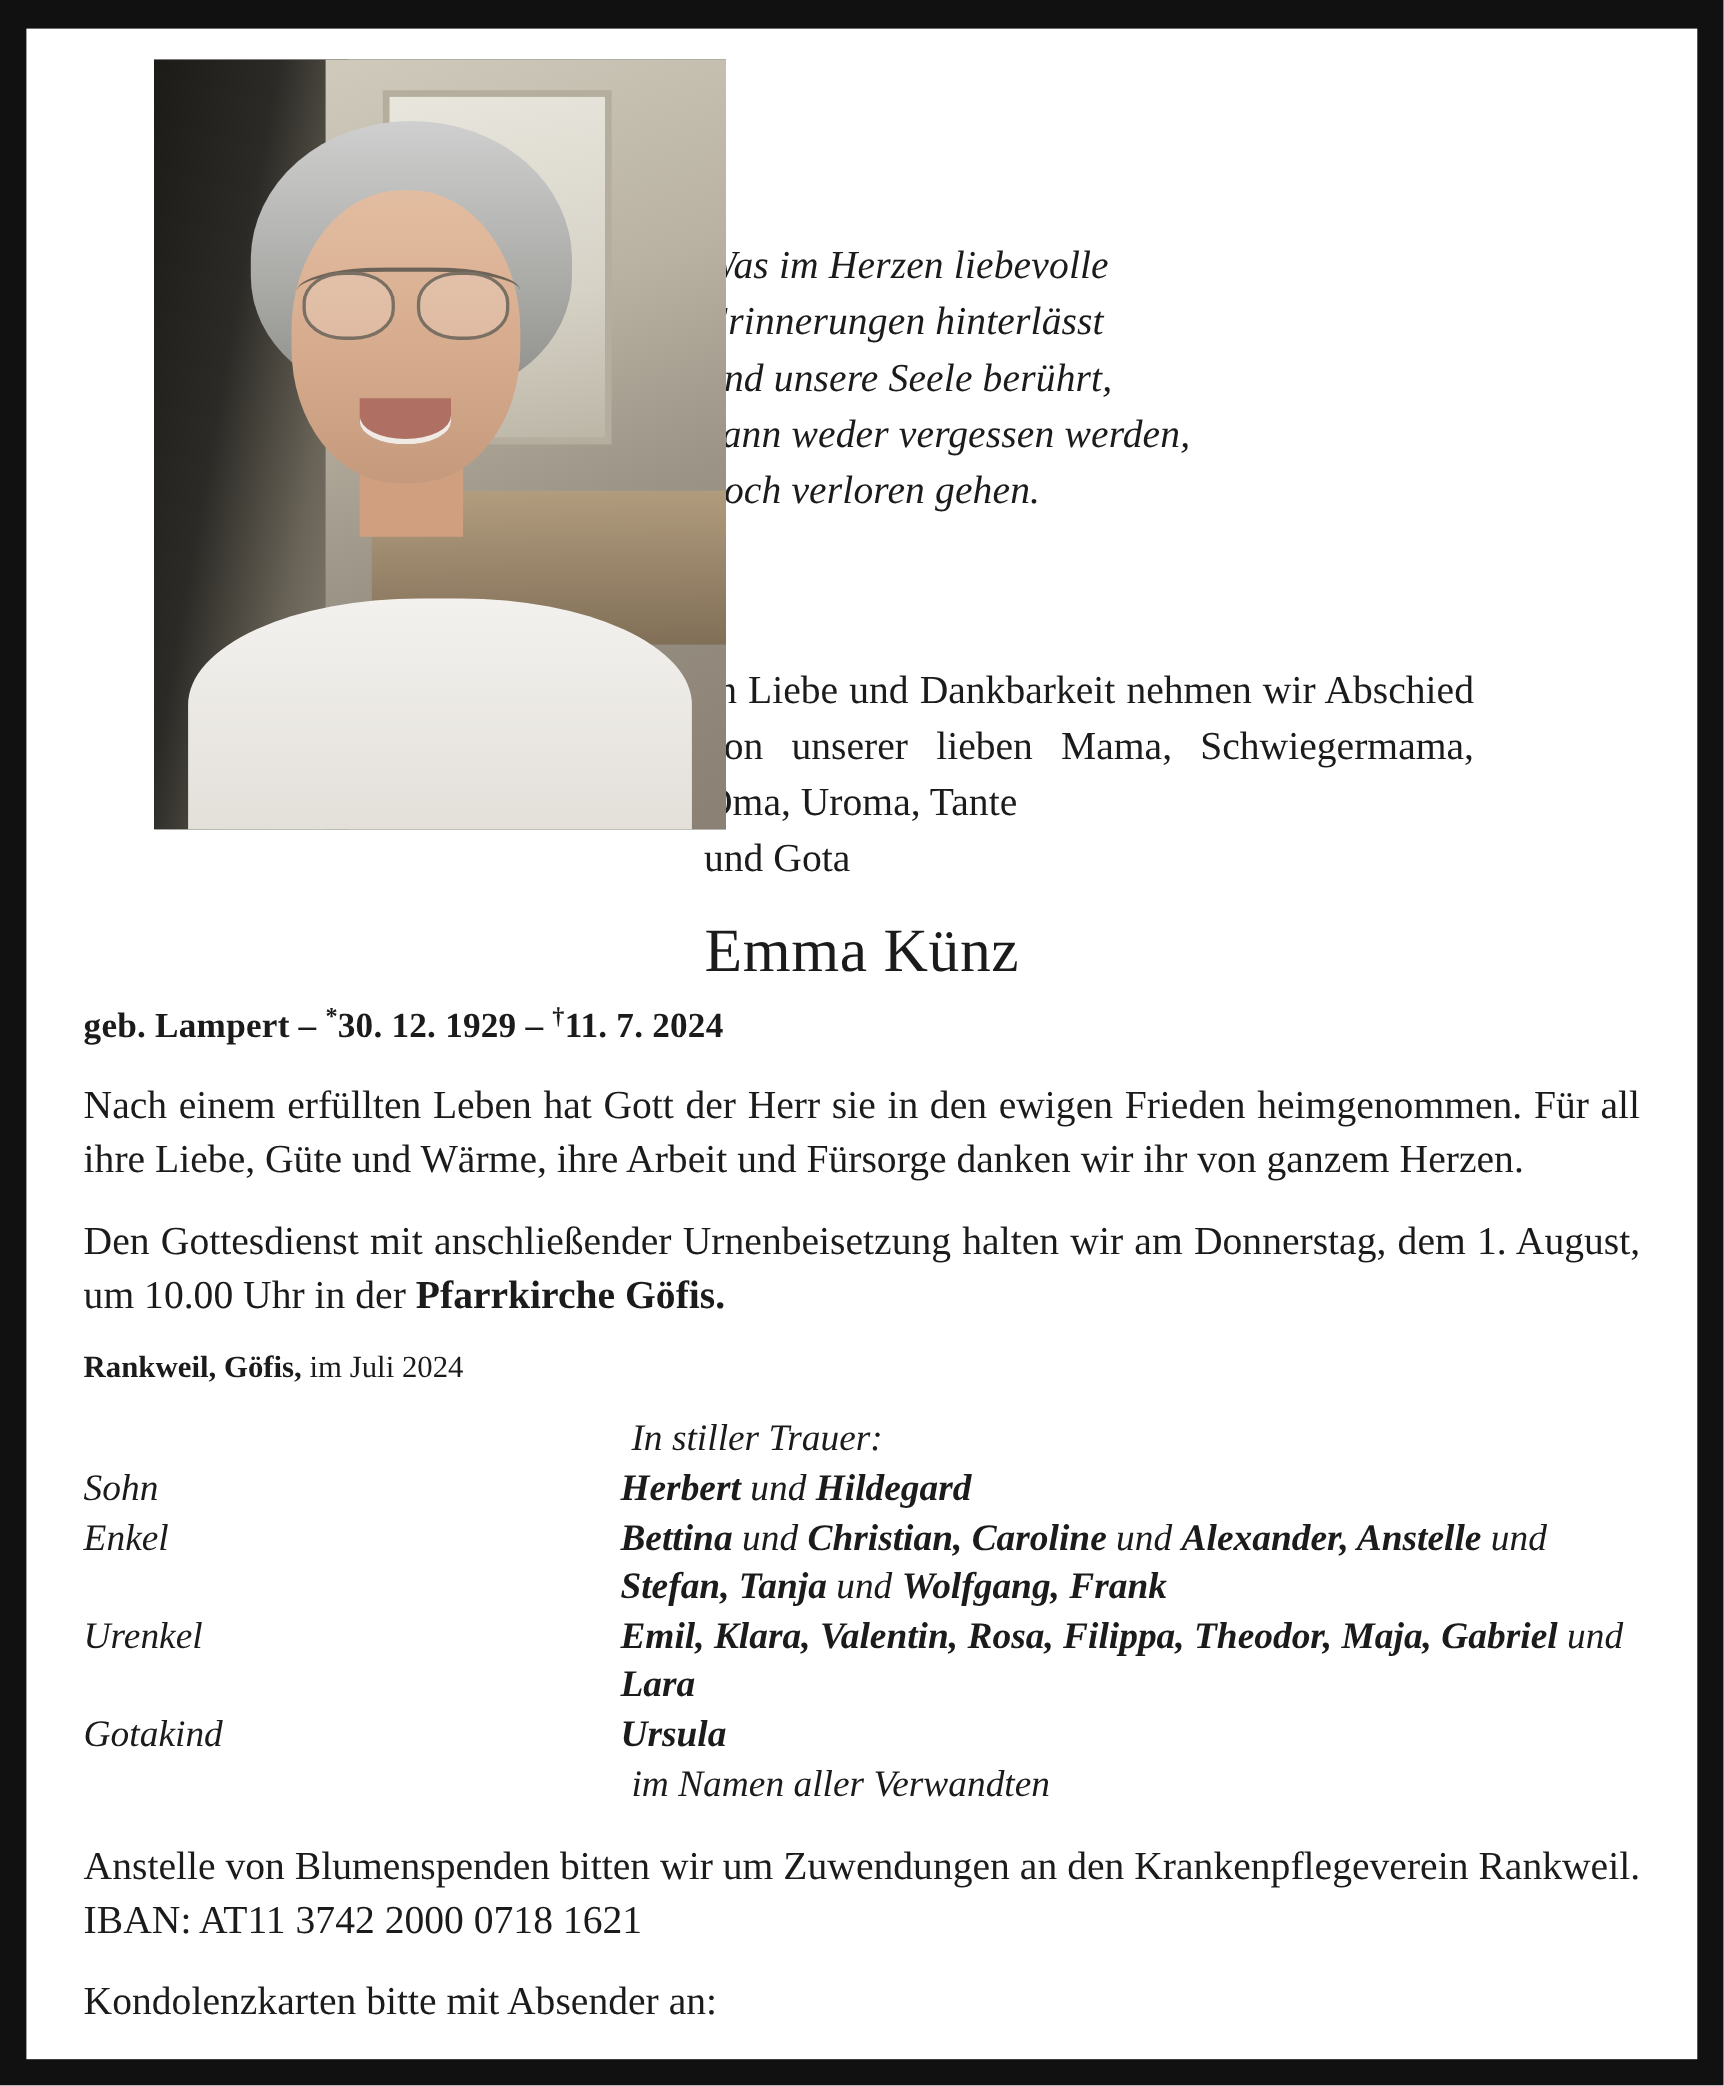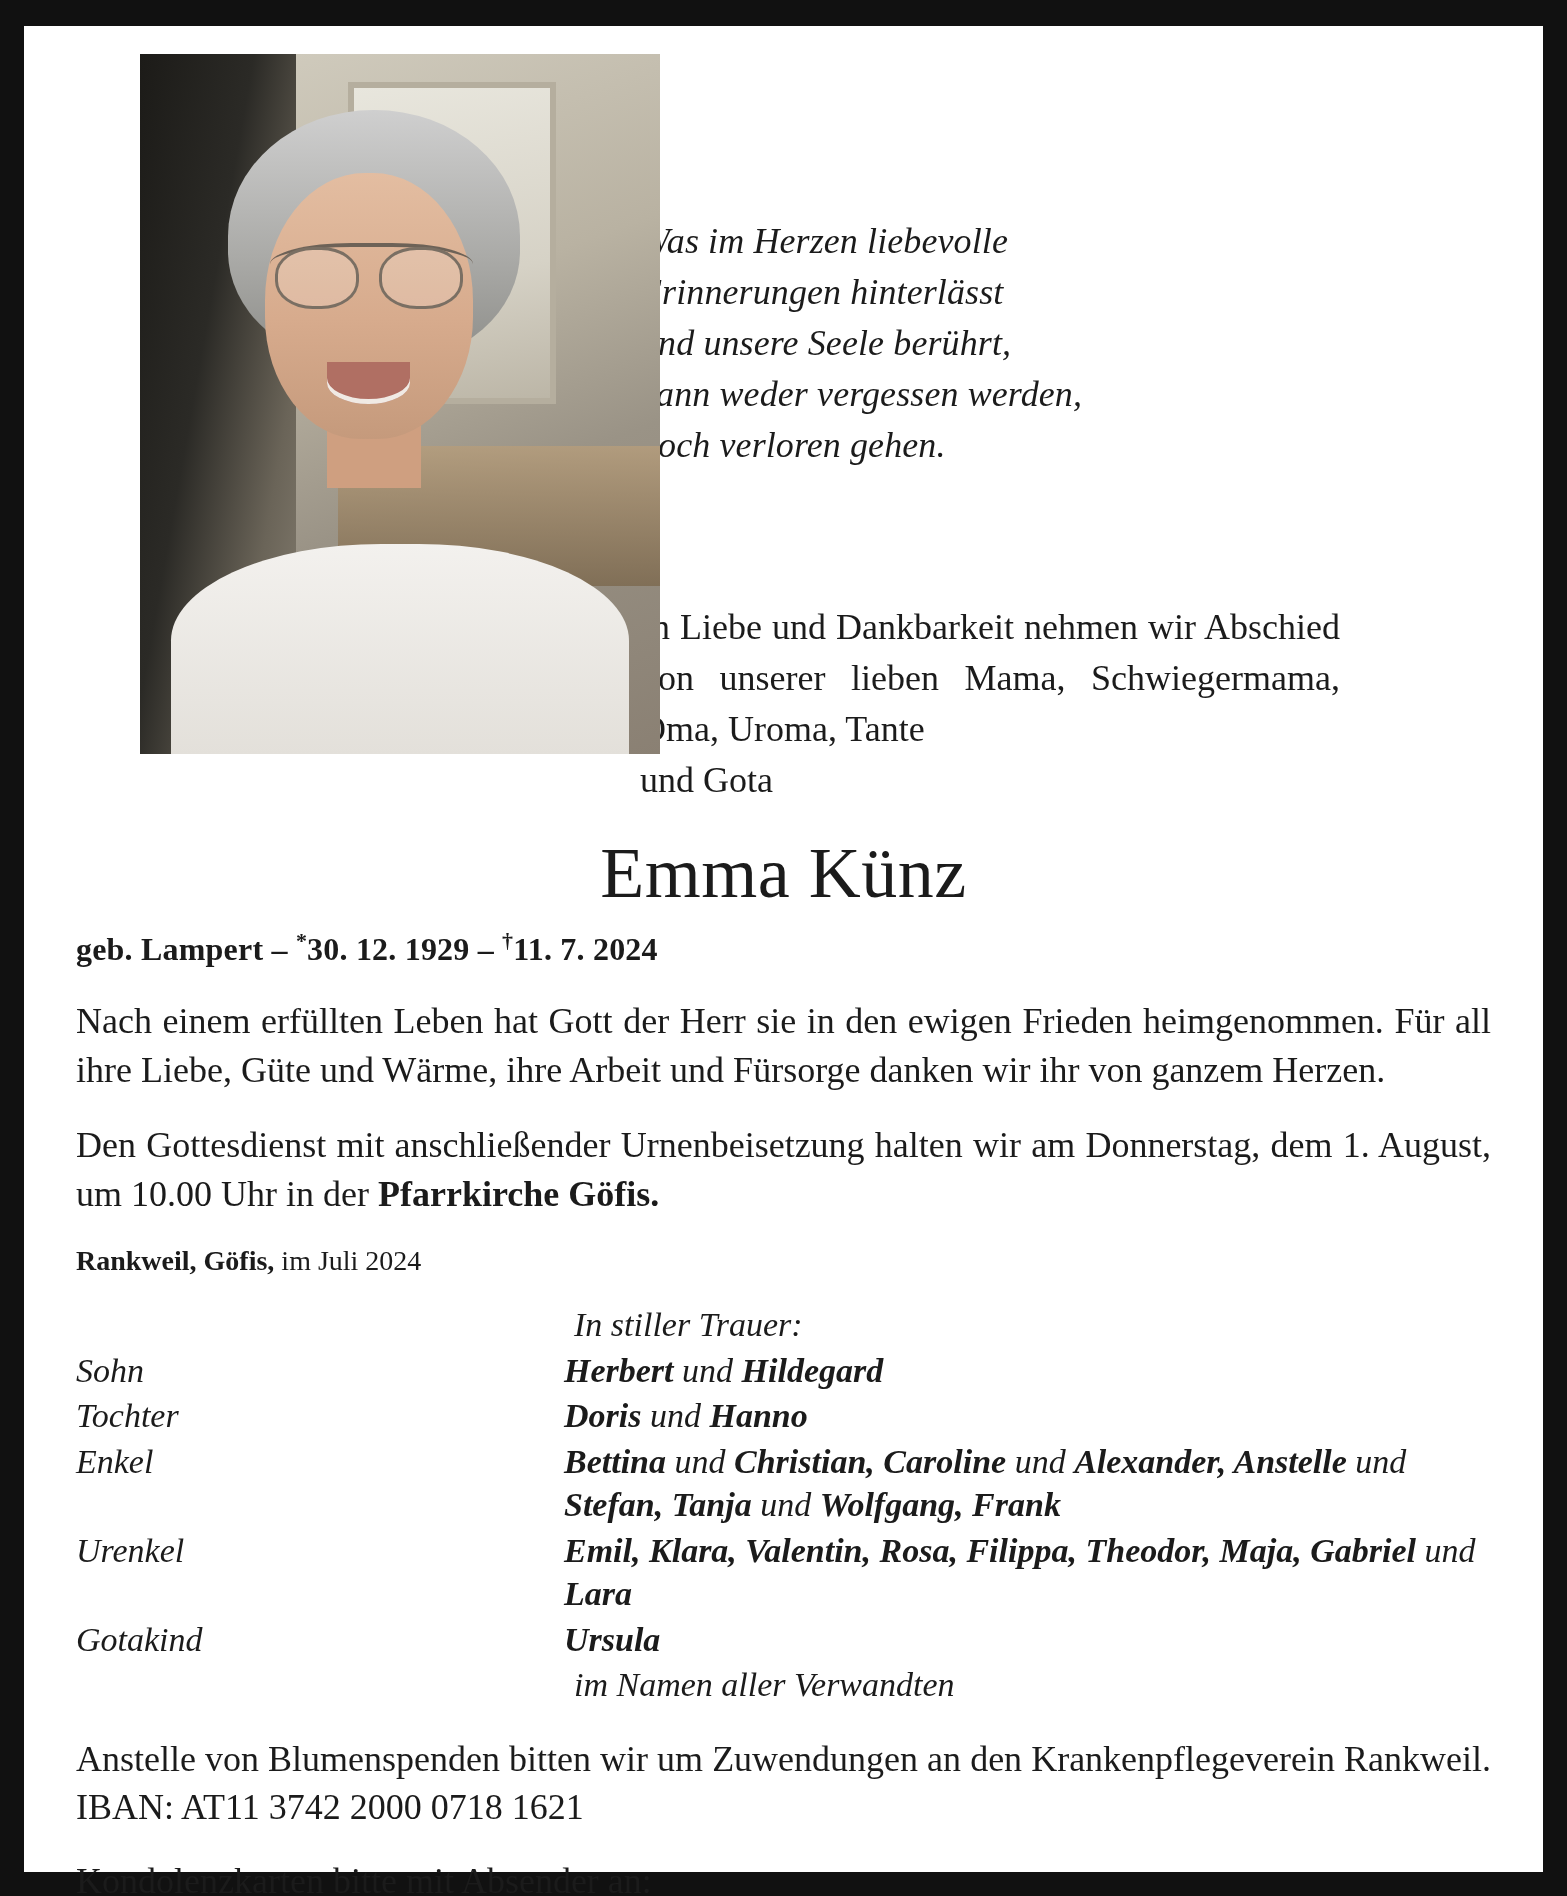--- a/index.html
+++ b/index.html
@@ -145,21 +145,21 @@
     font-size: 36px;
     line-height: 1.42;
     text-align: justify;
     max-width: 700px;
   }
   .intro .last { text-align: left; }
 
   
   .name {
     text-align: center;
-    font-size: 72px;
+    font-size: 56px;
     line-height: 1.05;
     margin-top: 30px;
     letter-spacing: .5px;
   }
   .dates {
     text-align: left;
     font-weight: bold;
     font-size: 32px;
     margin-top: 16px;
     letter-spacing: .2px;
@@ -284,26 +284,20 @@
     <div class="mourners">
       <div class="mourn-head">In stiller Trauer:</div>
 
       <div class="mourn-row">
         <div class="mourn-label">Sohn</div>
         <div class="mourn-names">
           <span>Herbert</span><span class="light"> und </span><span>Hildegard</span>
         </div>
       </div>
 
-      <div class="mourn-row">
-        <div class="mourn-label">Tochter</div>
-        <div class="mourn-names">
-          <span>Doris</span><span class="light"> und </span><span>Hanno</span>
-        </div>
-      </div>
 
       <div class="mourn-row">
         <div class="mourn-label">Enkel</div>
         <div class="mourn-names">
           <span>Bettina</span><span class="light"> und </span><span>Christian, Caroline</span><span class="light"> und </span><span>Alexander, Anstelle</span><span class="light"> und </span><span>Stefan, Tanja</span><span class="light"> und </span><span>Wolfgang, Frank</span>
         </div>
       </div>
 
       <div class="mourn-row">
         <div class="mourn-label">Urenkel</div>

